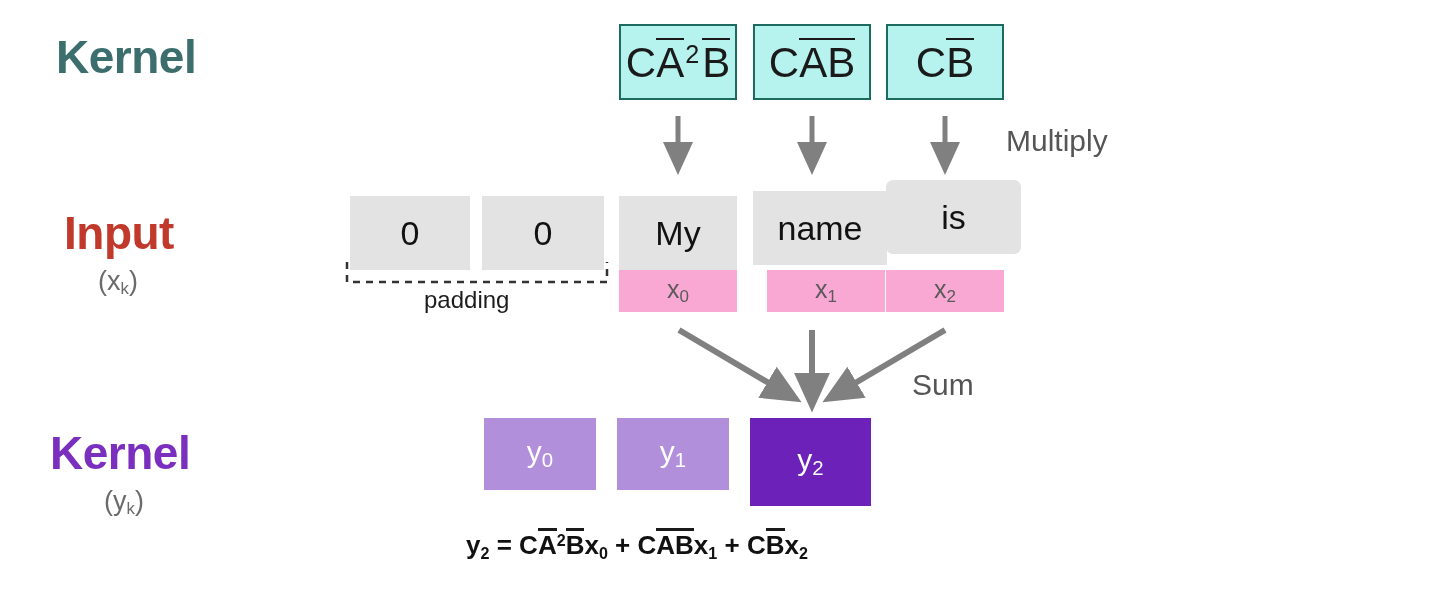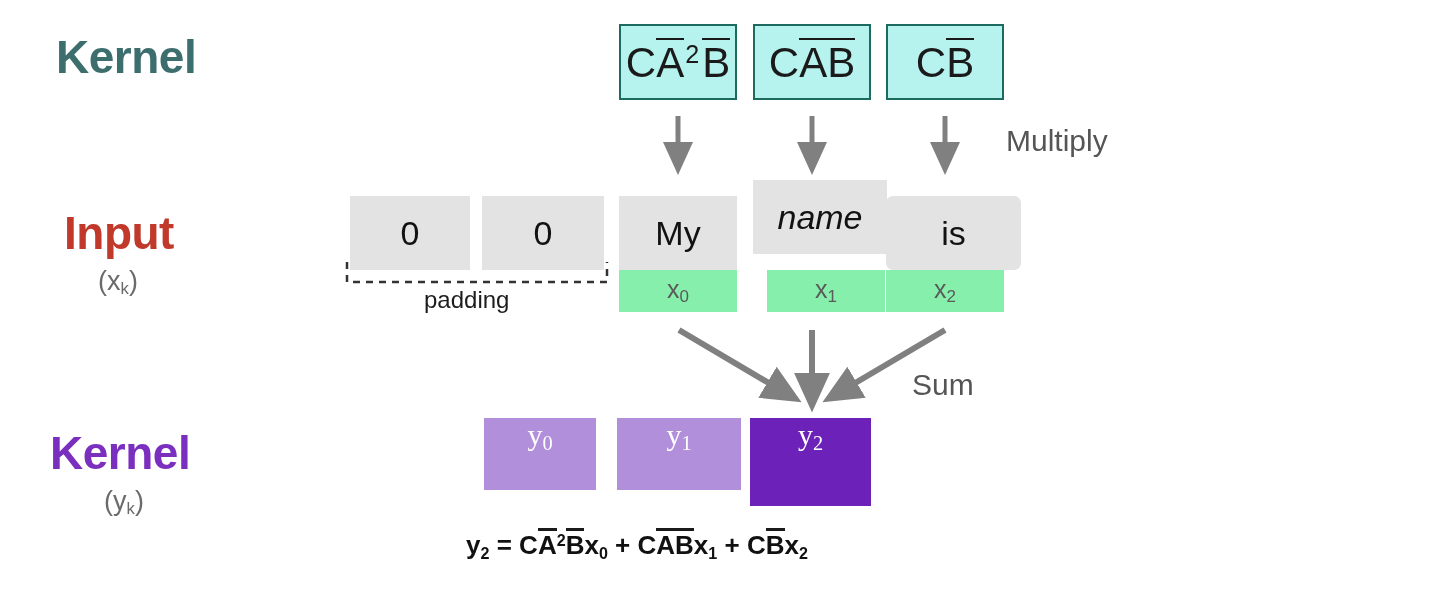--- a/index.html
+++ b/index.html
@@ -69,41 +69,40 @@
     box-sizing: border-box;
     background: #e3e3e3;
     display: flex;
     align-items: center;
     justify-content: center;
     font-size: 34px;
     color: #121212;
   }
   .sub-box {
     box-sizing: border-box;
-    background: #86efac;
+    background: #f9a8d4;
     display: flex;
     align-items: center;
     justify-content: center;
     font-size: 25px;
     color: #5a5a5a;
   }
   .sub-box sub {
     font-size: 0.68em;
     vertical-align: -0.25em;
   }
 
   
   .out-box {
     box-sizing: border-box;
     display: flex;
-    align-items: flex-start;
+    align-items: center;
     justify-content: center;
     font-size: 30px;
     color: #ffffff;
-    font-family: Liberation Serif, serif;
   }
   .out-box sub {
     font-size: 0.68em;
     vertical-align: -0.25em;
   }
 
   
   .annot {
     font-size: 30px;
     color: #555555;
@@ -180,38 +179,38 @@
 
   <div class="abs padding-label" style="left:424px; top:288px;">padding</div>
 
   <div class="abs word-box" style="left:619px; top:196px; width:118px; height:74px;">
     <span>My</span>
   </div>
   <div class="abs sub-box" style="left:619px; top:270px; width:118px; height:42px;">
     <span><span>x</span><sub>0</sub></span>
   </div>
 
-  <div class="abs word-box" style="left:753px; top:180px; width:134px; height:74px;font-style:italic;">
+  <div class="abs word-box" style="left:753px; top:191px; width:134px; height:74px;">
     <span>name</span>
   </div>
   <div class="abs sub-box" style="left:767px; top:270px; width:118px; height:42px;">
     <span><span>x</span><sub>1</sub></span>
   </div>
 
-  <div class="abs word-box" style="left:886px; top:196px; width:135px; height:74px;border-radius:7px;">
+  <div class="abs word-box" style="left:886px; top:180px; width:135px; height:74px;border-radius:7px;">
     <span>is</span>
   </div>
   <div class="abs sub-box" style="left:886px; top:270px; width:118px; height:42px;">
     <span><span>x</span><sub>2</sub></span>
   </div>
 
   <div class="abs out-box" style="left:484px; top:418px; width:112px; height:72px; background:#b28fdb;">
     <span><span>y</span><sub>0</sub></span>
   </div>
-  <div class="abs out-box" style="left:617px; top:418px; width:124px; height:72px; background:#b28fdb;">
+  <div class="abs out-box" style="left:617px; top:418px; width:112px; height:72px; background:#b28fdb;">
     <span><span>y</span><sub>1</sub></span>
   </div>
   <div class="abs out-box" style="left:750px; top:418px; width:121px; height:88px; background:#6c21b8;">
     <span><span>y</span><sub>2</sub></span>
   </div>
 
   <div class="abs annot" style="left:975px; top:126px;margin-left:31px;">Multiply</div>
   <div class="abs annot" style="left:912px; top:370px;">Sum</div>
 
   <svg class="overlay" viewBox="0 0 1456 600">

